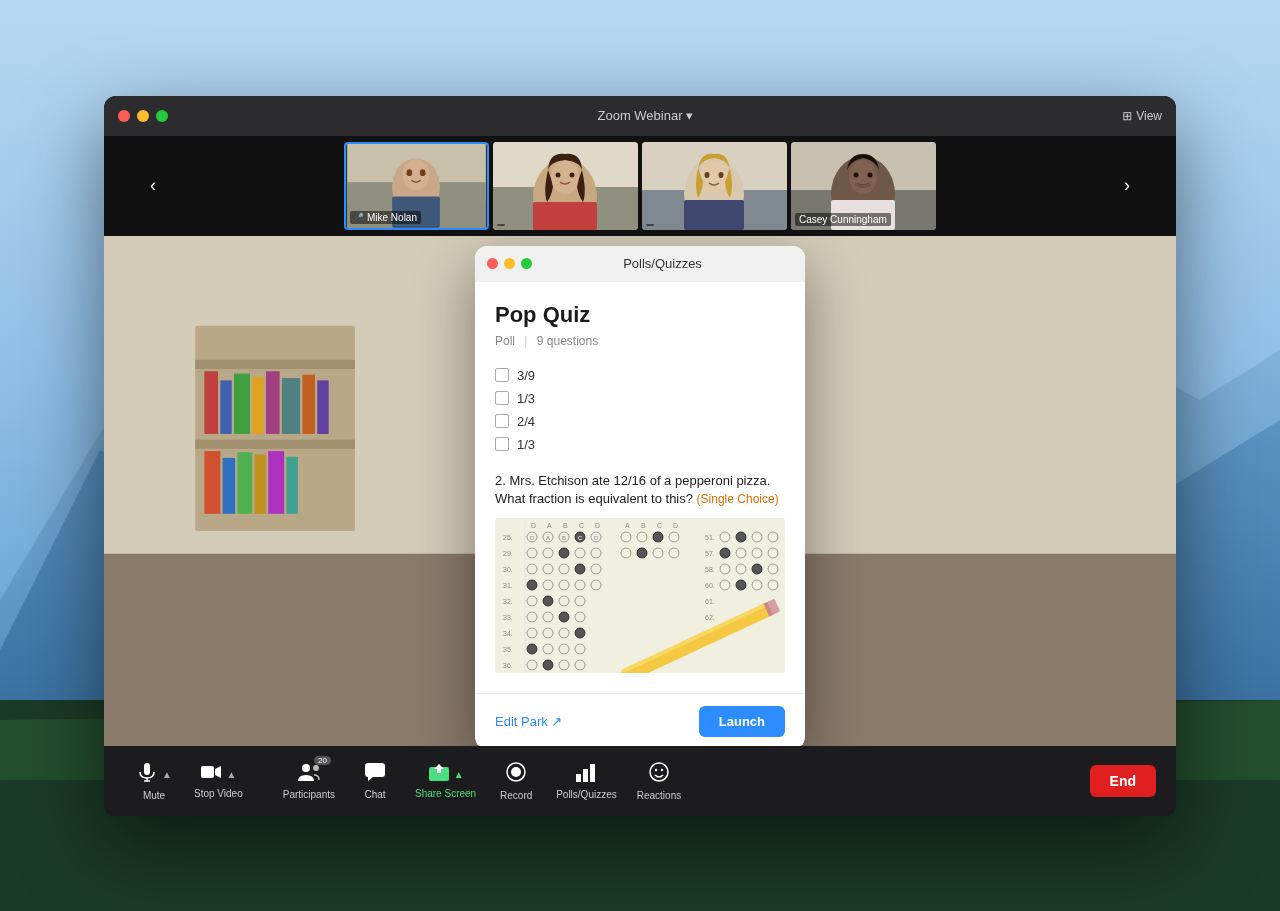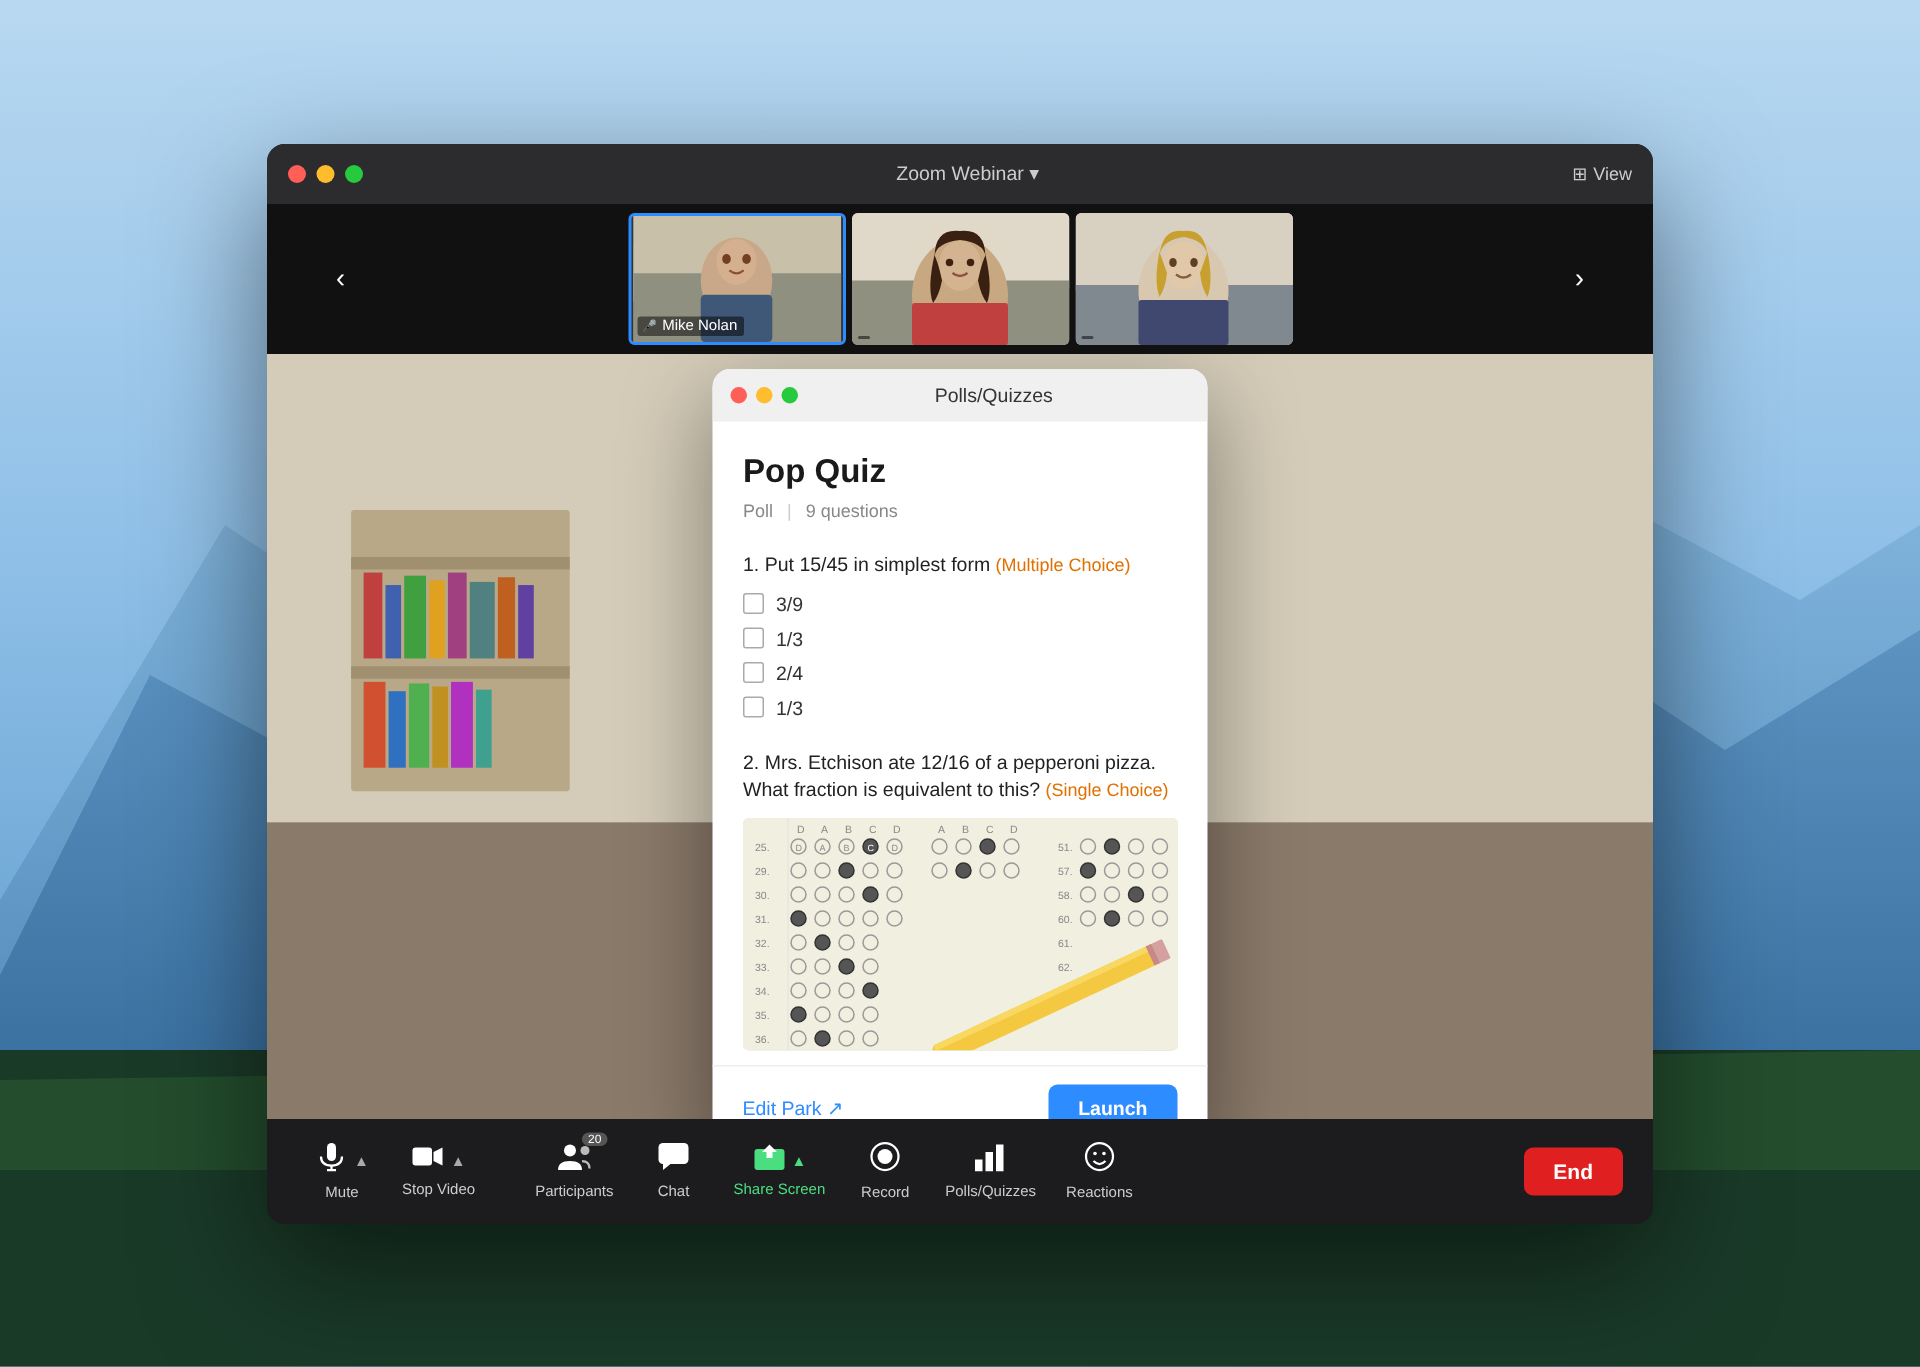--- a/index.html
+++ b/index.html
@@ -22,21 +22,21 @@
       width: 100%;
       height: 100%;
       pointer-events: none;
       z-index: 0;
     }
 
     
     .mac-window {
       position: relative;
       z-index: 1;
-      width: 924px;
+      width: 1072px;
       height: 720px;
       background: #1a1a1a;
       border-radius: 12px;
       box-shadow: 0 30px 80px rgba(0,0,0,0.5);
       overflow: hidden;
       display: flex;
       flex-direction: column;
     }
 
     
@@ -454,20 +454,42 @@
           <rect x="42" y="58" width="60" height="30" fill="#404870" rx="2"></rect>
 
           <ellipse cx="65" cy="33" rx="2.5" ry="3" fill="#604020"></ellipse>
           <ellipse cx="79" cy="33" rx="2.5" ry="3" fill="#604020"></ellipse>
           <path d="M 67 41 Q 72 45 77 41" stroke="#806040" stroke-width="1.5" fill="none"></path>
         </svg>
         <div class="thumb-label">
         </div>
       </div>
 
+      <div class="video-thumb">
+        <svg class="thumb-svg" viewBox="0 0 145 88" xmlns="http://www.w3.org/2000/svg">
+          <rect width="145" height="88" fill="#a8b0b8"></rect>
+          <rect x="0" y="0" width="145" height="52" fill="#c8c0b0"></rect>
+          <rect x="0" y="48" width="145" height="40" fill="#787870"></rect>
+
+          <ellipse cx="72" cy="52" rx="32" ry="38" fill="#705848"></ellipse>
+          <ellipse cx="72" cy="35" rx="14" ry="17" fill="#806050"></ellipse>
+
+          <path d="M 56 28 Q 58 12 72 12 Q 86 12 88 28 Q 84 18 72 16 Q 60 18 56 28" fill="#1a1008"></path>
+          <rect x="40" y="58" width="64" height="30" fill="#e8e0e0" rx="2"></rect>
+
+          <ellipse cx="65" cy="33" rx="2.5" ry="2.5" fill="#201008"></ellipse>
+          <ellipse cx="79" cy="33" rx="2.5" ry="2.5" fill="#201008"></ellipse>
+          <path d="M 66 41 Q 72 45 78 41" stroke="#604030" stroke-width="1.5" fill="none"></path>
+
+          <path d="M 64 42 Q 72 48 80 42" stroke="#705040" stroke-width="2" fill="none"></path>
+        </svg>
+        <div class="thumb-label">
+          <span>Casey Cunningham</span>
+        </div>
+      </div>
 
     </div>
     <div class="nav-arrow">›</div>
   </div>
 
   <div class="main-video">
     
     <svg width="100%" height="100%" viewBox="0 0 940 490" xmlns="http://www.w3.org/2000/svg" preserveAspectRatio="xMidYMid slice">
 
       <rect width="940" height="490" fill="#c8c0a8"></rect>
@@ -517,25 +539,20 @@
 
       <div class="modal-body">
         <div class="quiz-title">Pop Quiz</div>
         <div class="quiz-meta">
           <span>Poll</span>
           <span class="separator">|</span>
           <span>9 questions</span>
         </div>
 
         <div class="question">
-          <div class="question-text">
-            <span>1.</span>
-            <span> Put 15/45 in simplest form </span>
-            <span class="question-type">(Multiple Choice)</span>
-          </div>
           <div class="choice">
             <div class="checkbox"></div>
             <span>3/9</span>
           </div>
           <div class="choice">
             <div class="checkbox"></div>
             <span>1/3</span>
           </div>
           <div class="choice">
             <div class="checkbox"></div>

